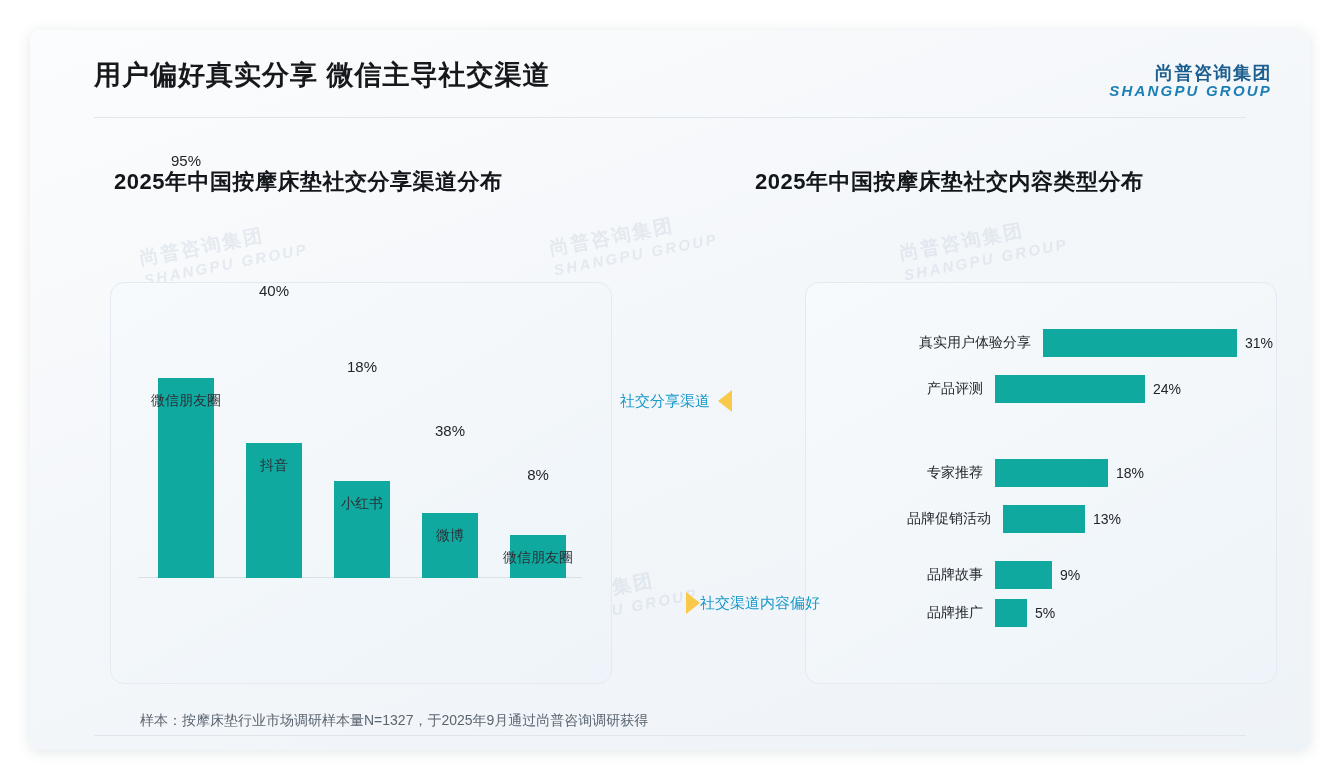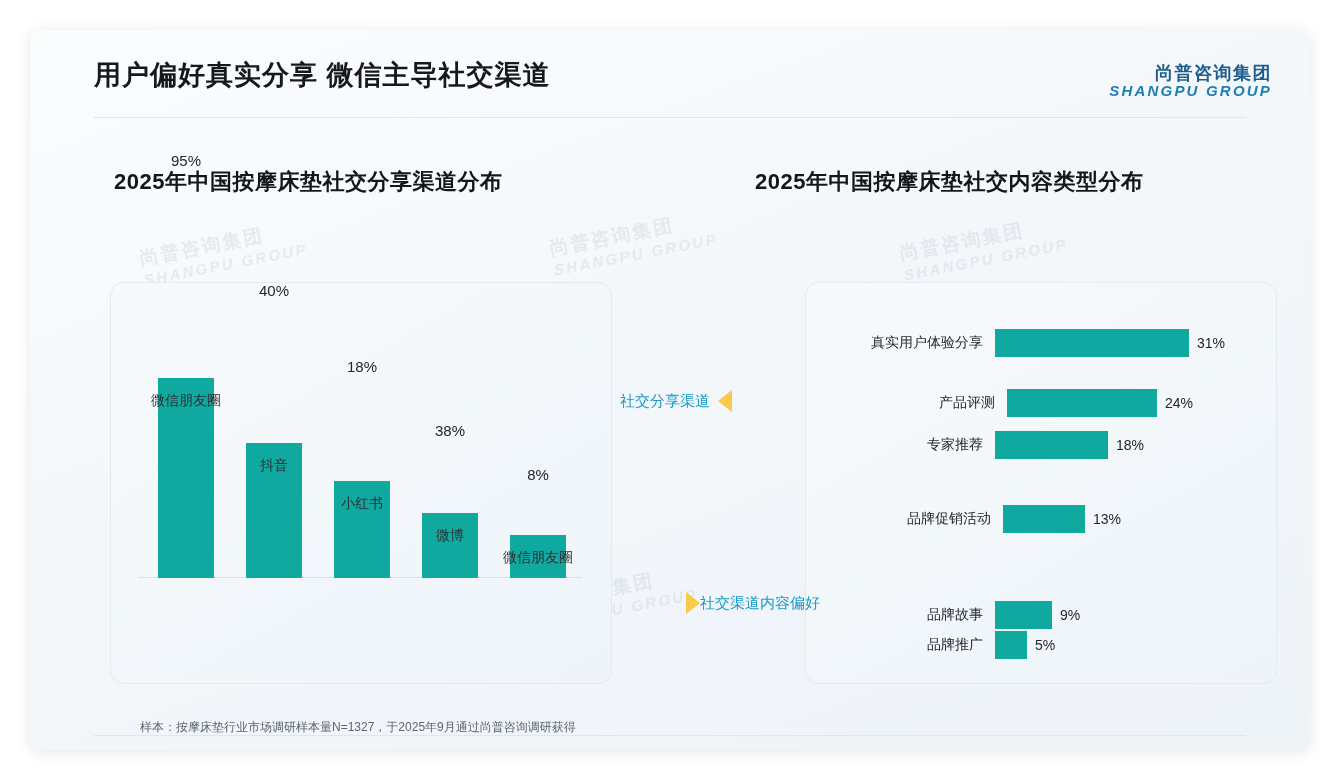--- a/index.html
+++ b/index.html
@@ -208,23 +208,22 @@
     color: #22262b;
     margin-left: 8px;
     white-space: nowrap;
   }
 
   
   .footnote {
     position: absolute;
     left: 110px;
     top: 682px;
-    font-size: 12px;
+    font-size: 14px;
     color: #5b6570;
-    margin-top: 7px;
   }
   .footer-rule {
     position: absolute;
     left: 64px;
     top: 705px;
     width: 1152px;
     height: 1px;
     background: #dfe6ec;
   }
   .footer-left {
@@ -328,46 +327,46 @@
   <div class="mid-marker" id="mid-marker-1">
     <div class="tri-left"></div>
     <div class="mid-text">社交分享渠道</div>
   </div>
   <div class="mid-marker" id="mid-marker-2">
     <div class="tri-right"></div>
     <div class="mid-text">社交渠道内容偏好</div>
   </div>
 
   <div class="bar-chart">
-    <div class="bar-row" style="top:46px;">
+    <div class="bar-row" style="top:46px;padding-left:48px;">
       <div class="bar-cat">真实用户体验分享</div>
       <div class="bar-fill" style="width:194px;"></div>
       <div class="bar-val">31%</div>
     </div>
-    <div class="bar-row" style="top:106px;padding-left:12px;">
+    <div class="bar-row" style="top:92px;">
       <div class="bar-cat">产品评测</div>
       <div class="bar-fill" style="width:150px;"></div>
       <div class="bar-val">24%</div>
     </div>
-    <div class="bar-row" style="top:148px;">
+    <div class="bar-row" style="top:176px;">
       <div class="bar-cat">专家推荐</div>
       <div class="bar-fill" style="width:113px;"></div>
       <div class="bar-val">18%</div>
     </div>
     <div class="bar-row" style="top:222px;margin-left:8px;">
       <div class="bar-cat">品牌促销活动</div>
       <div class="bar-fill" style="width:82px;"></div>
       <div class="bar-val">13%</div>
     </div>
-    <div class="bar-row" style="top:278px;margin-top:40px;">
+    <div class="bar-row" style="top:278px;">
       <div class="bar-cat">品牌故事</div>
       <div class="bar-fill" style="width:57px;"></div>
       <div class="bar-val">9%</div>
     </div>
-    <div class="bar-row" style="top:348px;">
+    <div class="bar-row" style="top:316px;">
       <div class="bar-cat">品牌推广</div>
       <div class="bar-fill" style="width:32px;"></div>
       <div class="bar-val">5%</div>
     </div>
   </div>
 
   <div class="footnote">样本：按摩床垫行业市场调研样本量N=1327，于2025年9月通过尚普咨询调研获得</div>
   <div class="footer-rule"></div>
   <div class="footer-left">©2025.11 SHANGPU GROUP</div>
   <div class="footer-right">www.shangpu-china.com</div>

